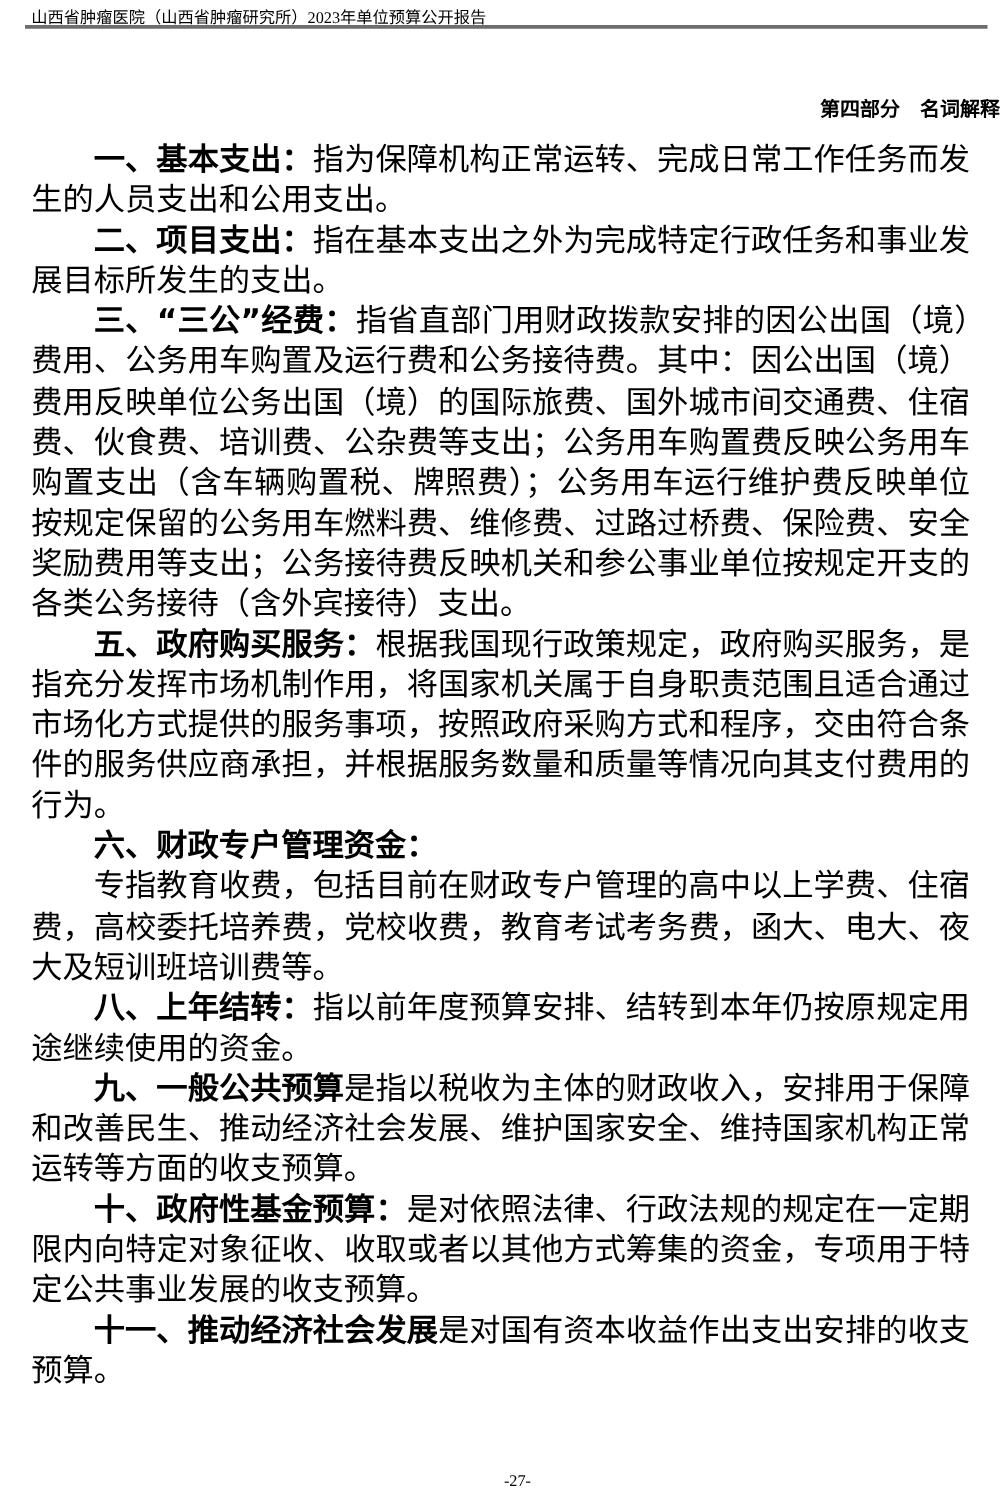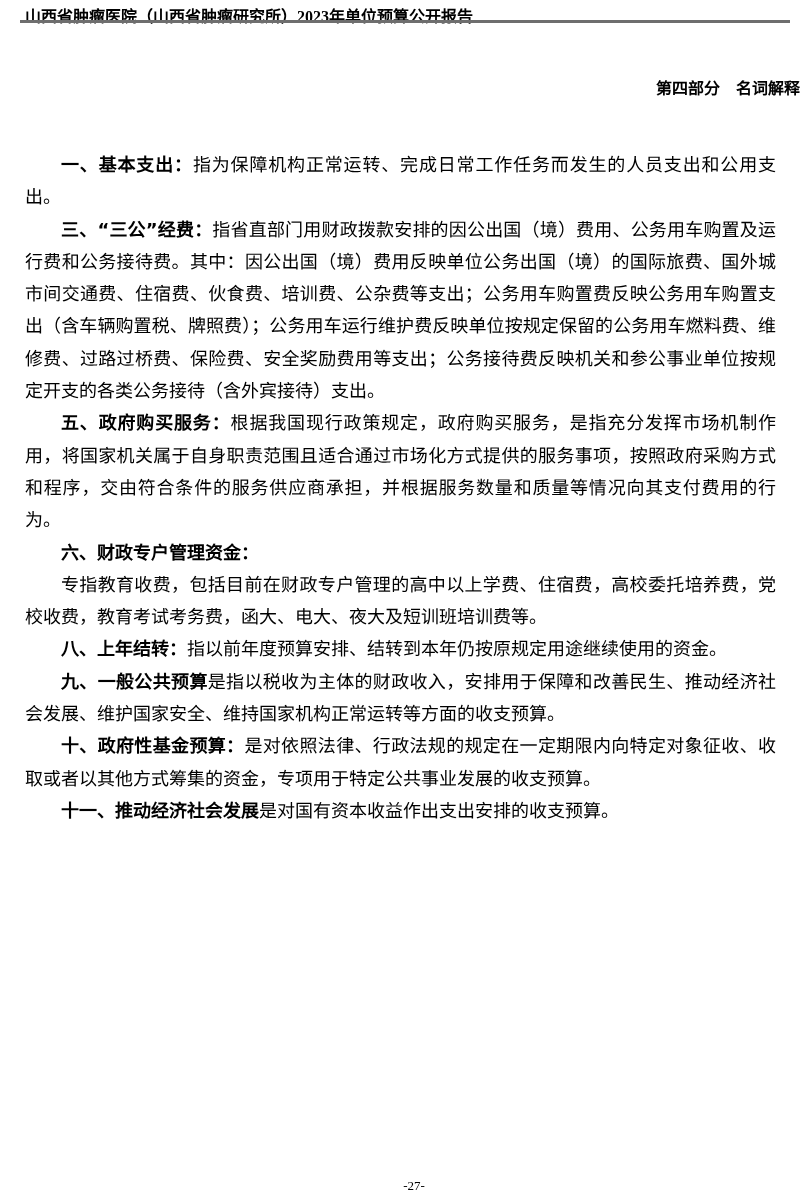--- a/index.html
+++ b/index.html
@@ -13,22 +13,22 @@
     height: 1198px;
     background: #ffffff;
     color: #000000;
     overflow: hidden;
   }
   .doc-header-title {
     position: absolute;
     top: 3px;
     left: 25px;
     font-family: "Liberation Serif", "DejaVu Serif", serif;
-    font-weight: 700;
-    font-size: 16px;
+    font-weight: 400;
+    font-size: 13px;
     white-space: nowrap;
   }
   .doc-header-rule {
     position: absolute;
     top: 20px;
     left: 20px;
     width: 770px;
     height: 3px;
     background: #6e6e6e;
   }
@@ -43,26 +43,25 @@
     font-weight: 700;
     font-size: 16px;
     line-height: 26px;
   }
   .content {
     position: absolute;
     top: 112px;
     left: 25px;
     width: 751px;
     font-family: "DejaVu Serif", "Liberation Serif", serif;
-    font-size: 18px;
+    font-size: 25px;
     line-height: 32.3px;
     text-align: justify;
     text-justify: inter-ideograph;
     letter-spacing: 0px;
-    margin-top: 37px;
   }
   .para {
     margin: 0;
     padding: 0;
     text-indent: 2em;
   }
   .term {
     font-family: "DejaVu Sans", "Liberation Sans", sans-serif;
     font-weight: 700;
     font-style: normal;
@@ -86,20 +85,21 @@
 <div class="page" style="background: rgb(255, 255, 255); color: rgb(0, 0, 0);">
 
   <div class="doc-header-title">山西省肿瘤医院（山西省肿瘤研究所）2023年单位预算公开报告</div>
 
   <div class="doc-header-rule" style="background: rgb(110, 110, 110);"></div>
 
   <h1 class="section-title">第四部分　名词解释</h1>
 
   <div class="content">
       <p class="para"><span class="term">一、基本支出：</span>指为保障机构正常运转、完成日常工作任务而发生的人员支出和公用支出。</p>
+      <p class="para"><span class="term">二、项目支出：</span>指在基本支出之外为完成特定行政任务和事业发展目标所发生的支出。</p>
       <p class="para"><span class="term">三、“三公”经费：</span>指省直部门用财政拨款安排的因公出国（境）费用、公务用车购置及运行费和公务接待费。其中：因公出国（境）费用反映单位公务出国（境）的国际旅费、国外城市间交通费、住宿费、伙食费、培训费、公杂费等支出；公务用车购置费反映公务用车购置支出（含车辆购置税、牌照费）；公务用车运行维护费反映单位按规定保留的公务用车燃料费、维修费、过路过桥费、保险费、安全奖励费用等支出；公务接待费反映机关和参公事业单位按规定开支的各类公务接待（含外宾接待）支出。</p>
       <p class="para"><span class="term">五、政府购买服务：</span>根据我国现行政策规定，政府购买服务，是指充分发挥市场机制作用，将国家机关属于自身职责范围且适合通过市场化方式提供的服务事项，按照政府采购方式和程序，交由符合条件的服务供应商承担，并根据服务数量和质量等情况向其支付费用的行为。</p>
       <p class="para"><span class="term">六、财政专户管理资金：</span></p>
       <p class="para">专指教育收费，包括目前在财政专户管理的高中以上学费、住宿费，高校委托培养费，党校收费，教育考试考务费，函大、电大、夜大及短训班培训费等。</p>
       <p class="para"><span class="term">八、上年结转：</span>指以前年度预算安排、结转到本年仍按原规定用途继续使用的资金。</p>
       <p class="para"><span class="term">九、一般公共预算</span>是指以税收为主体的财政收入，安排用于保障和改善民生、推动经济社会发展、维护国家安全、维持国家机构正常运转等方面的收支预算。</p>
       <p class="para"><span class="term">十、政府性基金预算：</span>是对依照法律、行政法规的规定在一定期限内向特定对象征收、收取或者以其他方式筹集的资金，专项用于特定公共事业发展的收支预算。</p>
       <p class="para"><span class="term">十一、推动经济社会发展</span>是对国有资本收益作出支出安排的收支预算。</p>
     </div>
 

